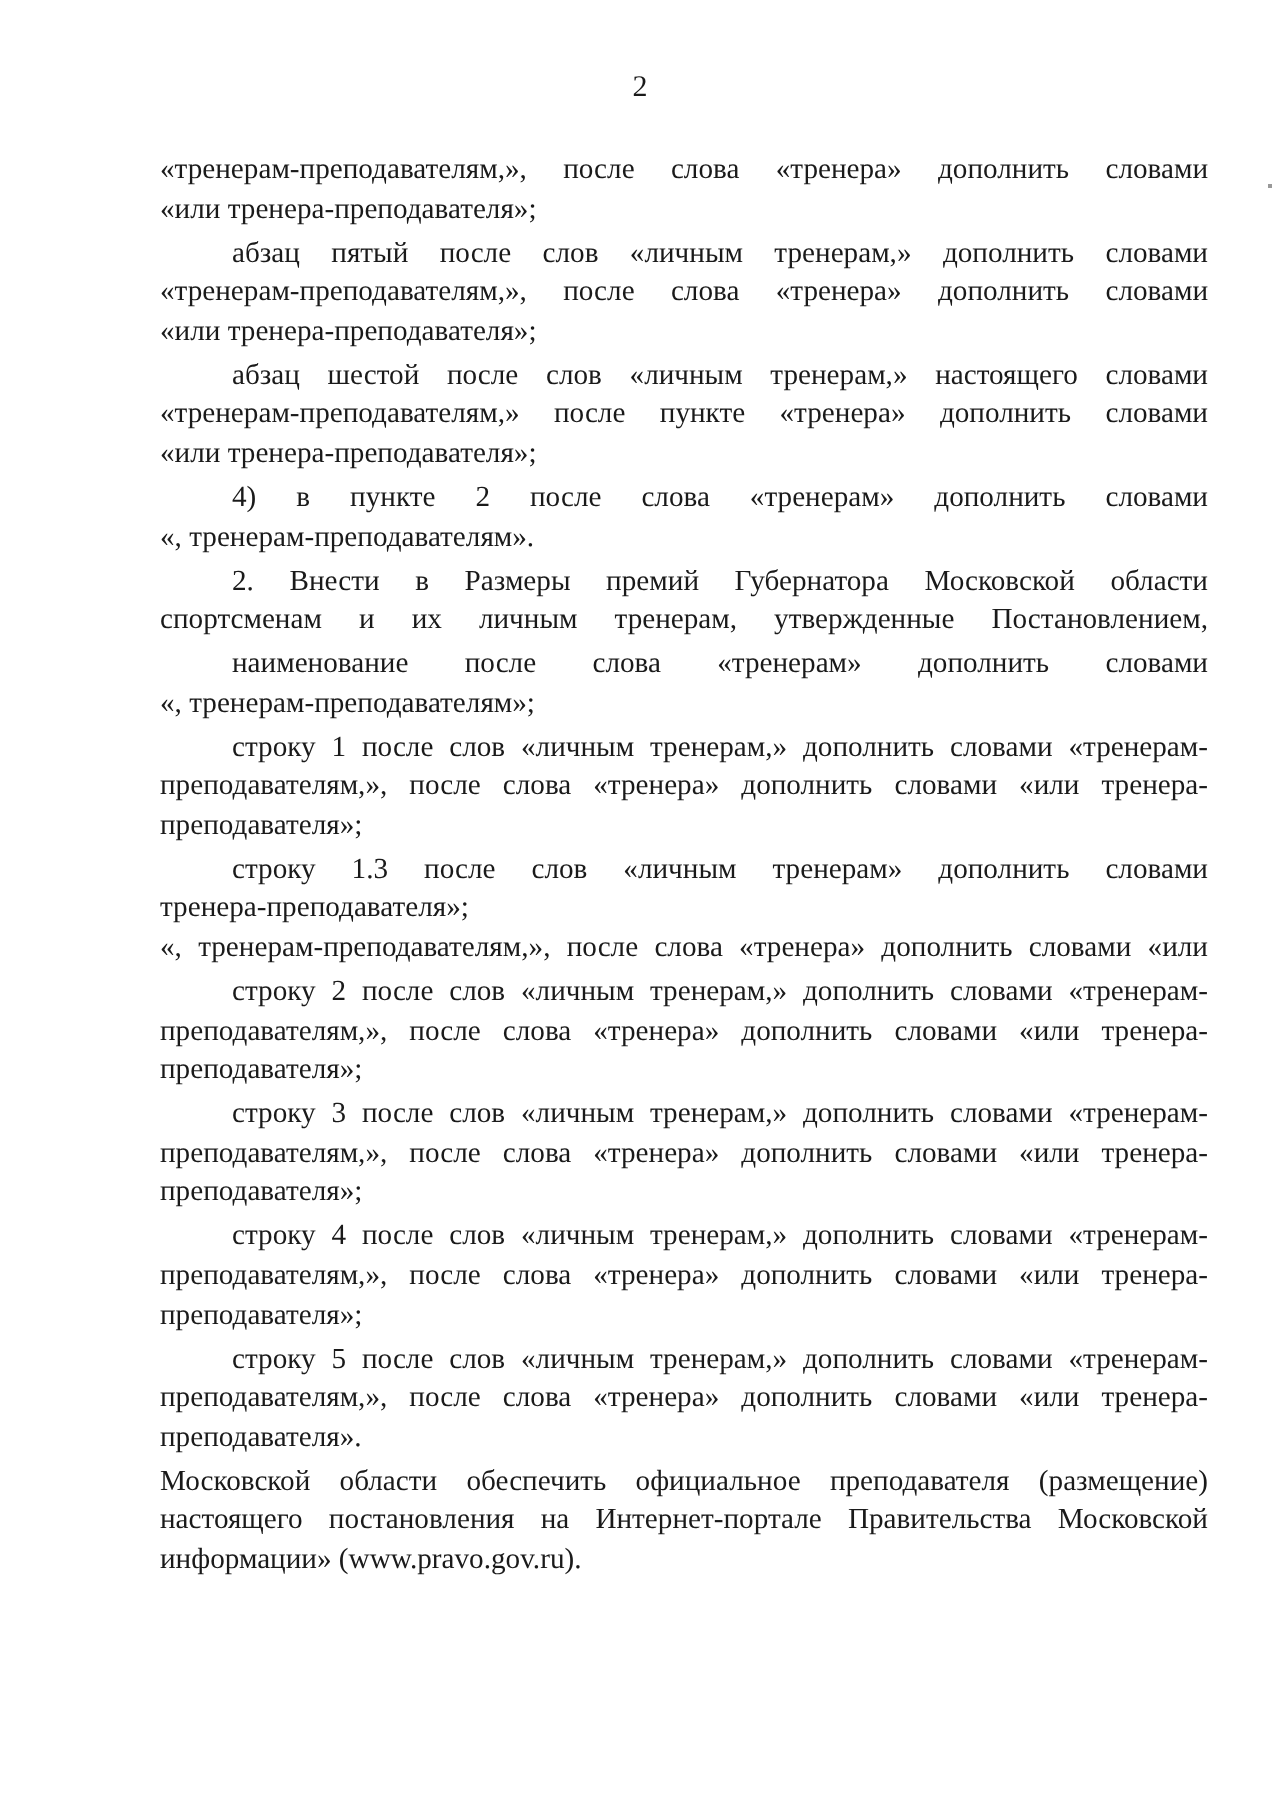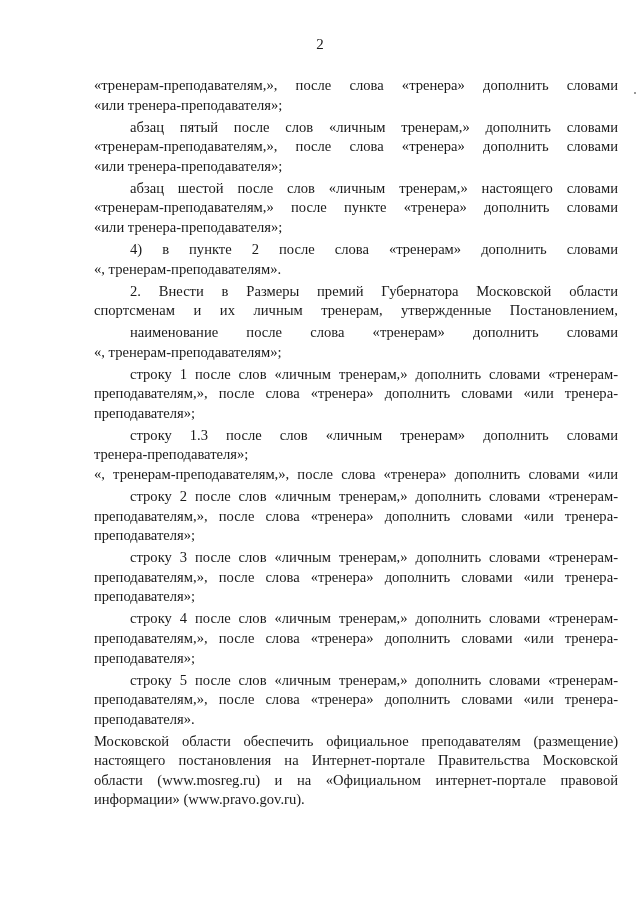--- a/index.html
+++ b/index.html
@@ -1,20 +1,20 @@
 <!DOCTYPE html>
 <html><head>
 <meta charset="utf-8">
 <style>
   html, body { margin:0; padding:0; background:#fff; }
   body { width:640px; height:905px; position:relative; overflow:hidden;
          font-family:"Liberation Serif", "DejaVu Serif", serif; color:#1a1a1a; }
   .page-number { position:absolute; top:36px; left:0; width:640px; text-align:center;
                  font-size:15px; }
-  .body { position:absolute; top:76px; left:94px; width:524px; }
+  .body { position:absolute; top:76px; left:80px; width:524px; }
   .line { height:19.6px; line-height:19.6px; font-size:14.6px; white-space:nowrap; }
   .line.j { text-align:justify; text-align-last:justify; }
   .line.ind { padding-left:36px; }
   .gap { height:2.4px; }
   .speck { position:absolute; right:4px; top:92px; width:2px; height:2px; background:#999; }
 </style>
 </head>
 <body>
 
 <div>
@@ -57,20 +57,19 @@
       <div class="line">преподавателя»;</div>
       <div class="gap"></div>
       <div class="line j ind">строку 4 после слов «личным тренерам,» дополнить словами «тренерам-</div>
       <div class="line j">преподавателям,», после слова «тренера» дополнить словами «или тренера-</div>
       <div class="line">преподавателя»;</div>
       <div class="gap"></div>
       <div class="line j ind">строку 5 после слов «личным тренерам,» дополнить словами «тренерам-</div>
       <div class="line j">преподавателям,», после слова «тренера» дополнить словами «или тренера-</div>
       <div class="line">преподавателя».</div>
       <div class="gap"></div>
-      <div class="line j">Московской области обеспечить официальное преподавателям (размещение)</div>
+      <div class="line j">Московской области обеспечить официальное преподавателя (размещение)</div>
       <div class="line j">настоящего постановления на Интернет-портале Правительства Московской</div>
-      <div class="line j">области (www.mosreg.ru) и на «Официальном интернет-портале правовой</div>
       <div class="line">информации» (www.pravo.gov.ru).</div>
       <div class="gap"></div>
     </div>
   <div class="speck"></div>
 </div>
 
 </body></html>

